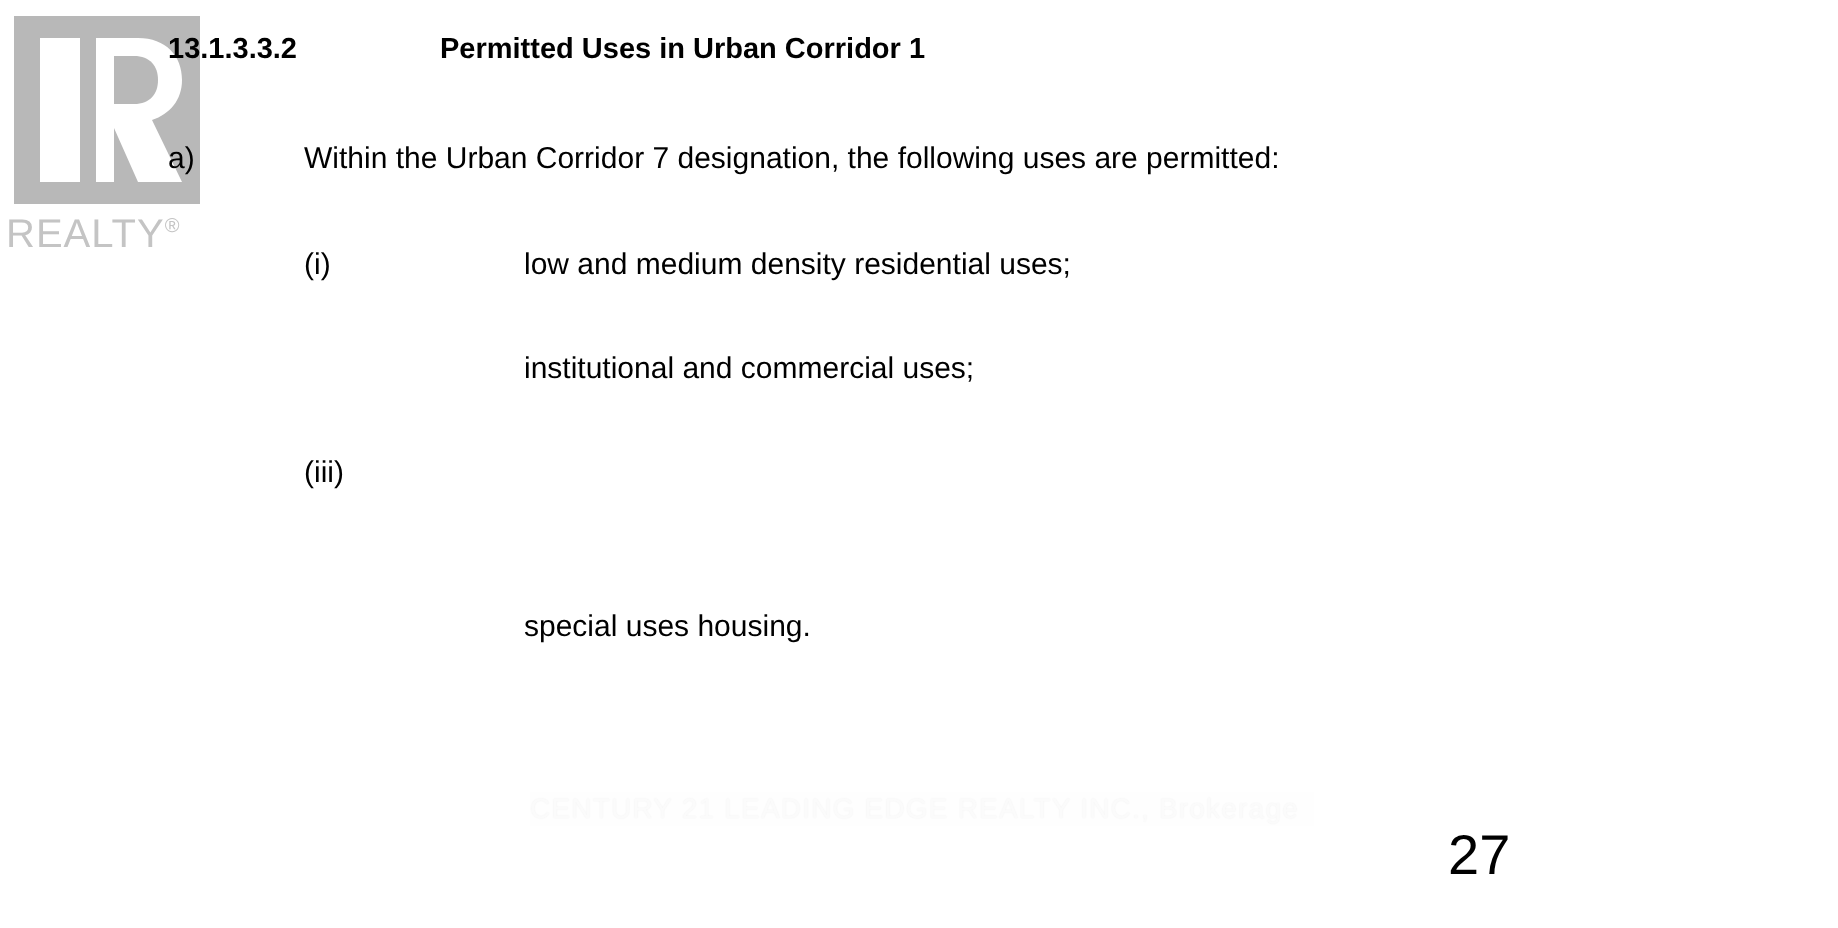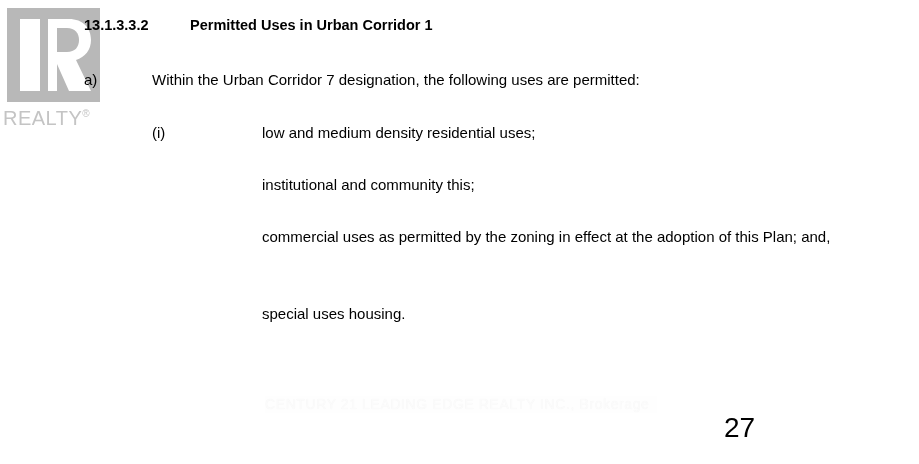--- a/index.html
+++ b/index.html
@@ -77,20 +77,21 @@
     font-weight: bold;
     font-size: 14.5px;
     line-height: 18px;
   }
   .heading-num {
     display: inline-block;
     width: 106px;
   }
   .heading-title {
     display: inline-block;
+    margin-left: 30px;
   }
 
   .clause-a {
     position: absolute;
     left: 84px;
     top: 69px;
     font-size: 15px;
     line-height: 21px;
     white-space: nowrap;
   }
@@ -174,25 +175,25 @@
     <div class="clause-a">
       <span class="marker">a)</span><span>Within the Urban Corridor 7 designation, the following uses are permitted:</span>
     </div>
 
     <div class="item item-i">
       <span class="marker">(i)</span>
       <span class="body">low and medium density residential uses;</span>
     </div>
 
     <div class="item item-ii">
-      <span class="body">institutional and community this;</span>
+      <span class="body">institutional and commercial uses;</span>
     </div>
 
     <div class="item item-iii">
-      <span class="body">commercial uses as permitted by the zoning in effect at the adoption of this Plan; and,</span>
+      <span class="marker">(iii)</span>
     </div>
 
     <div class="item item-iv">
       <span class="body">special uses housing.</span>
     </div>
 
     <div class="brokerage-watermark">CENTURY 21 LEADING EDGE REALTY INC., Brokerage</div>
 
     <div class="page-number">27</div>
 

